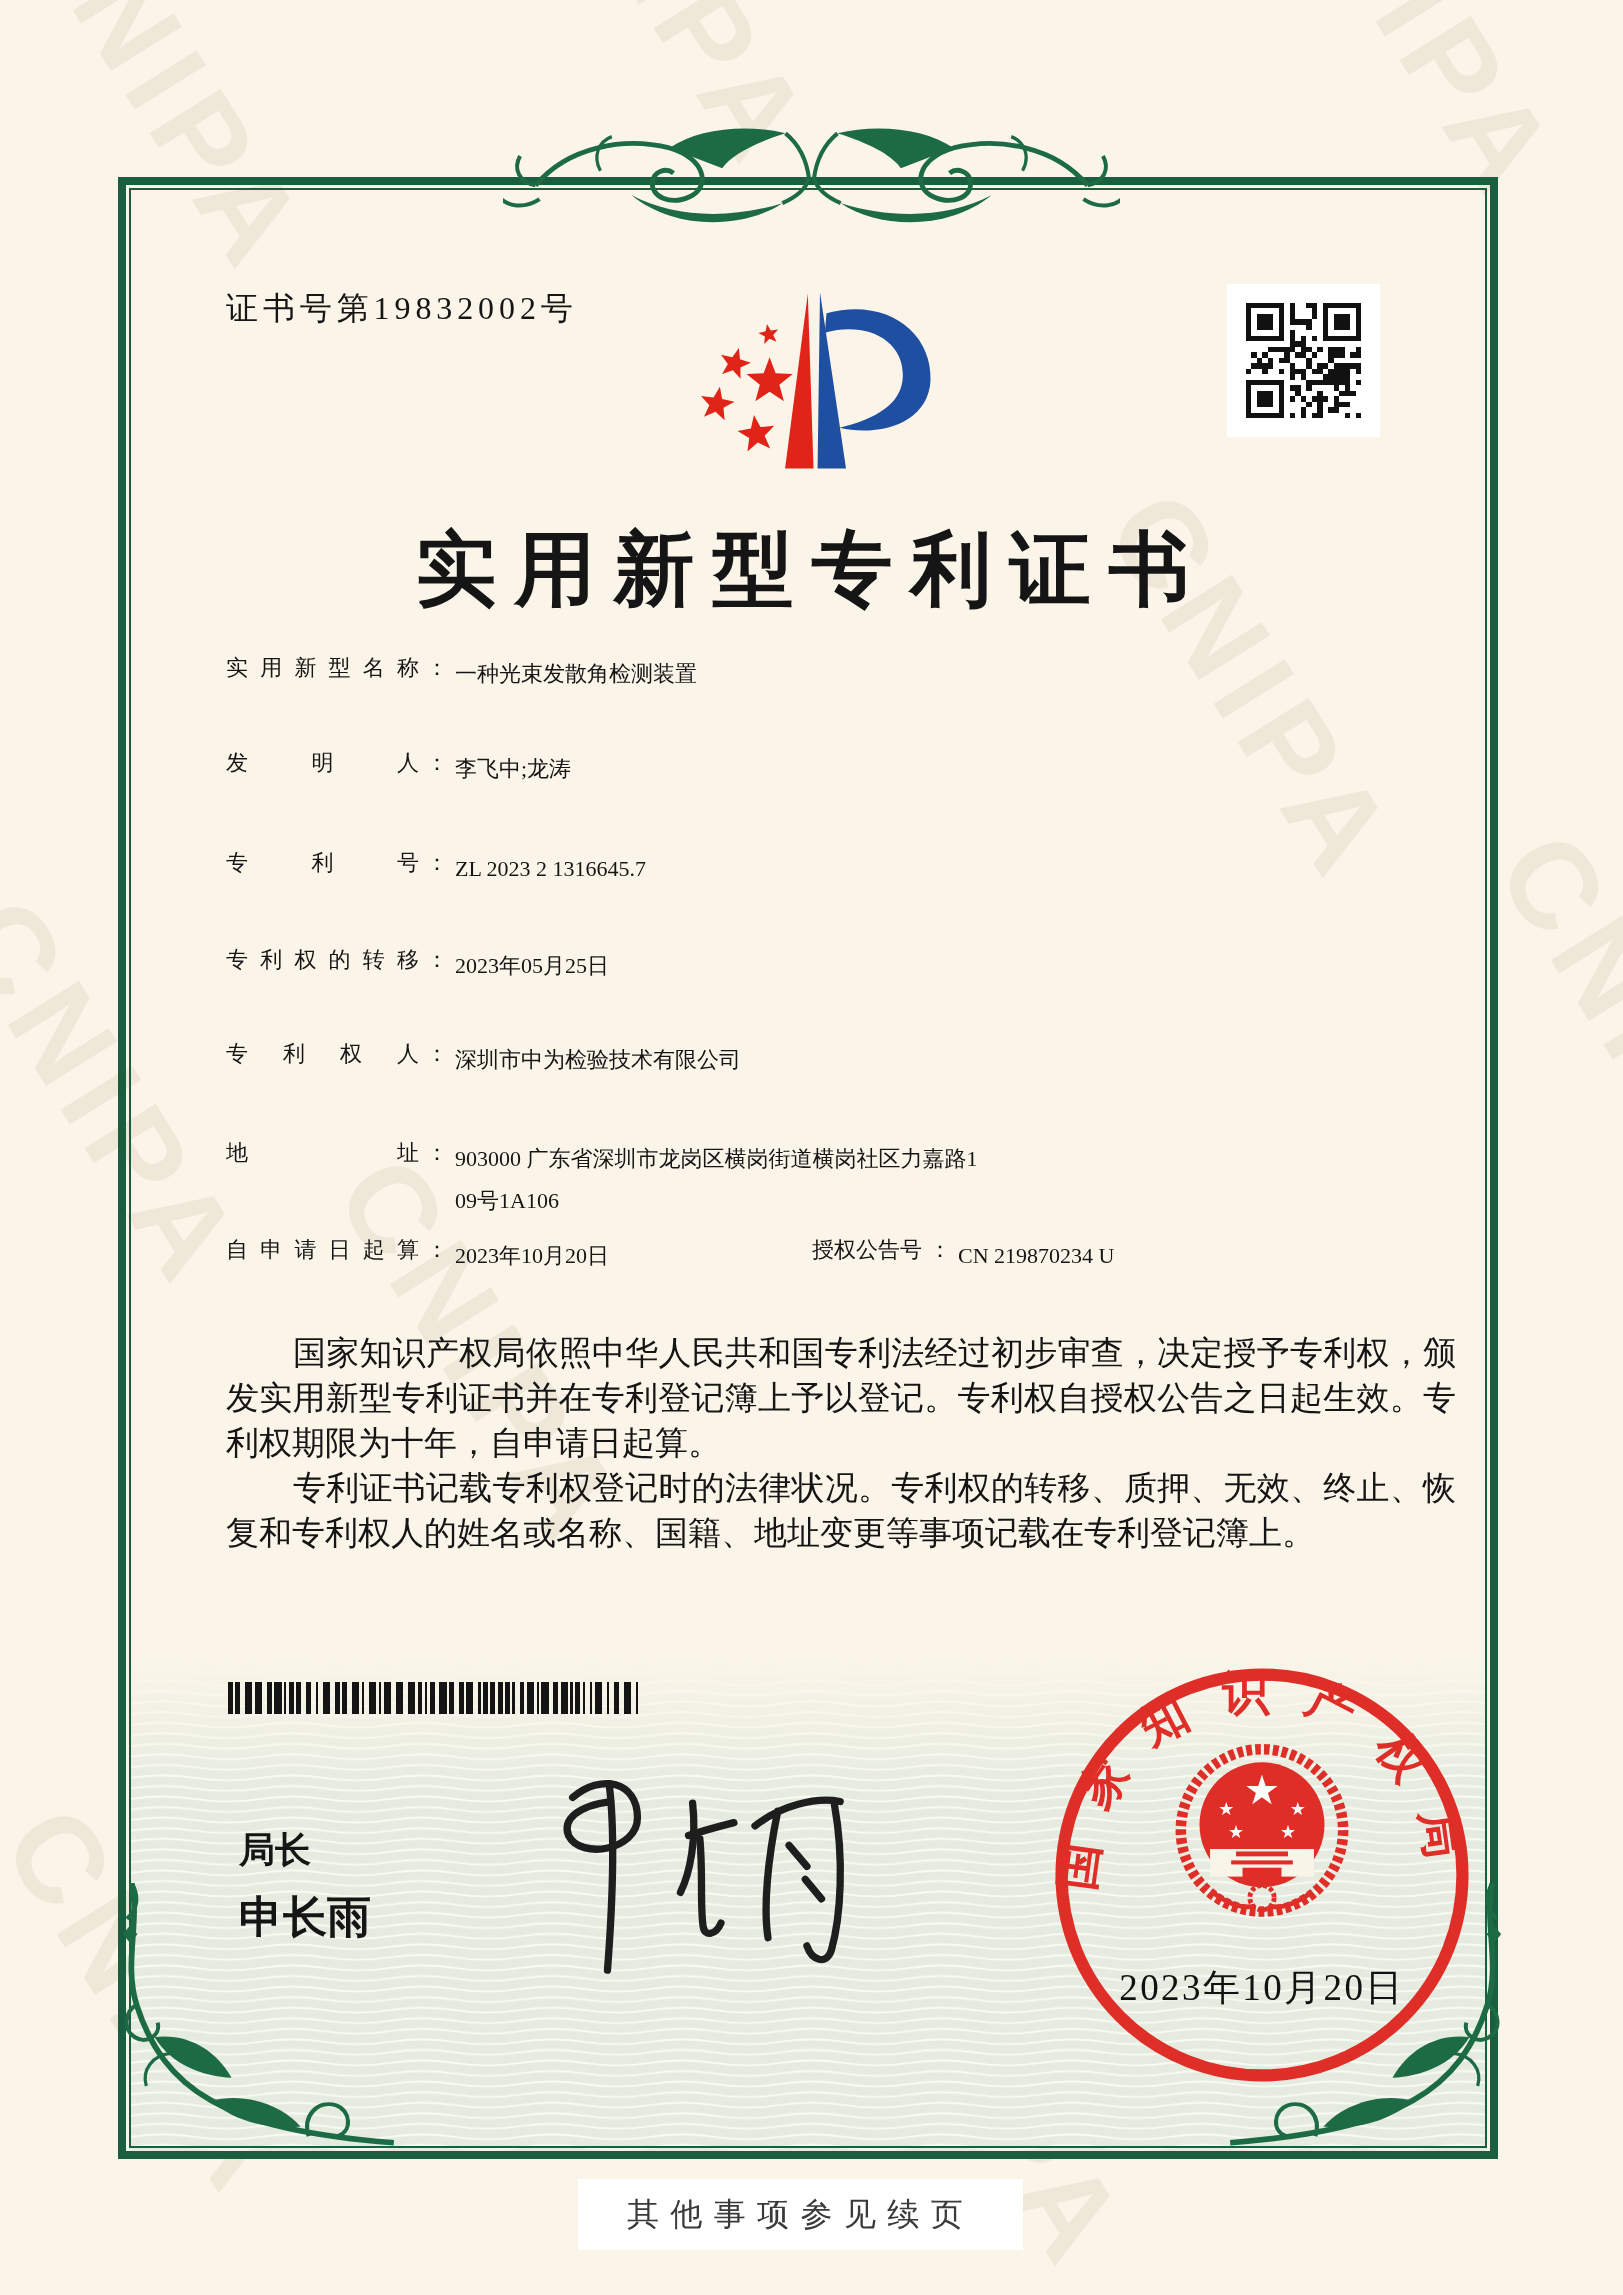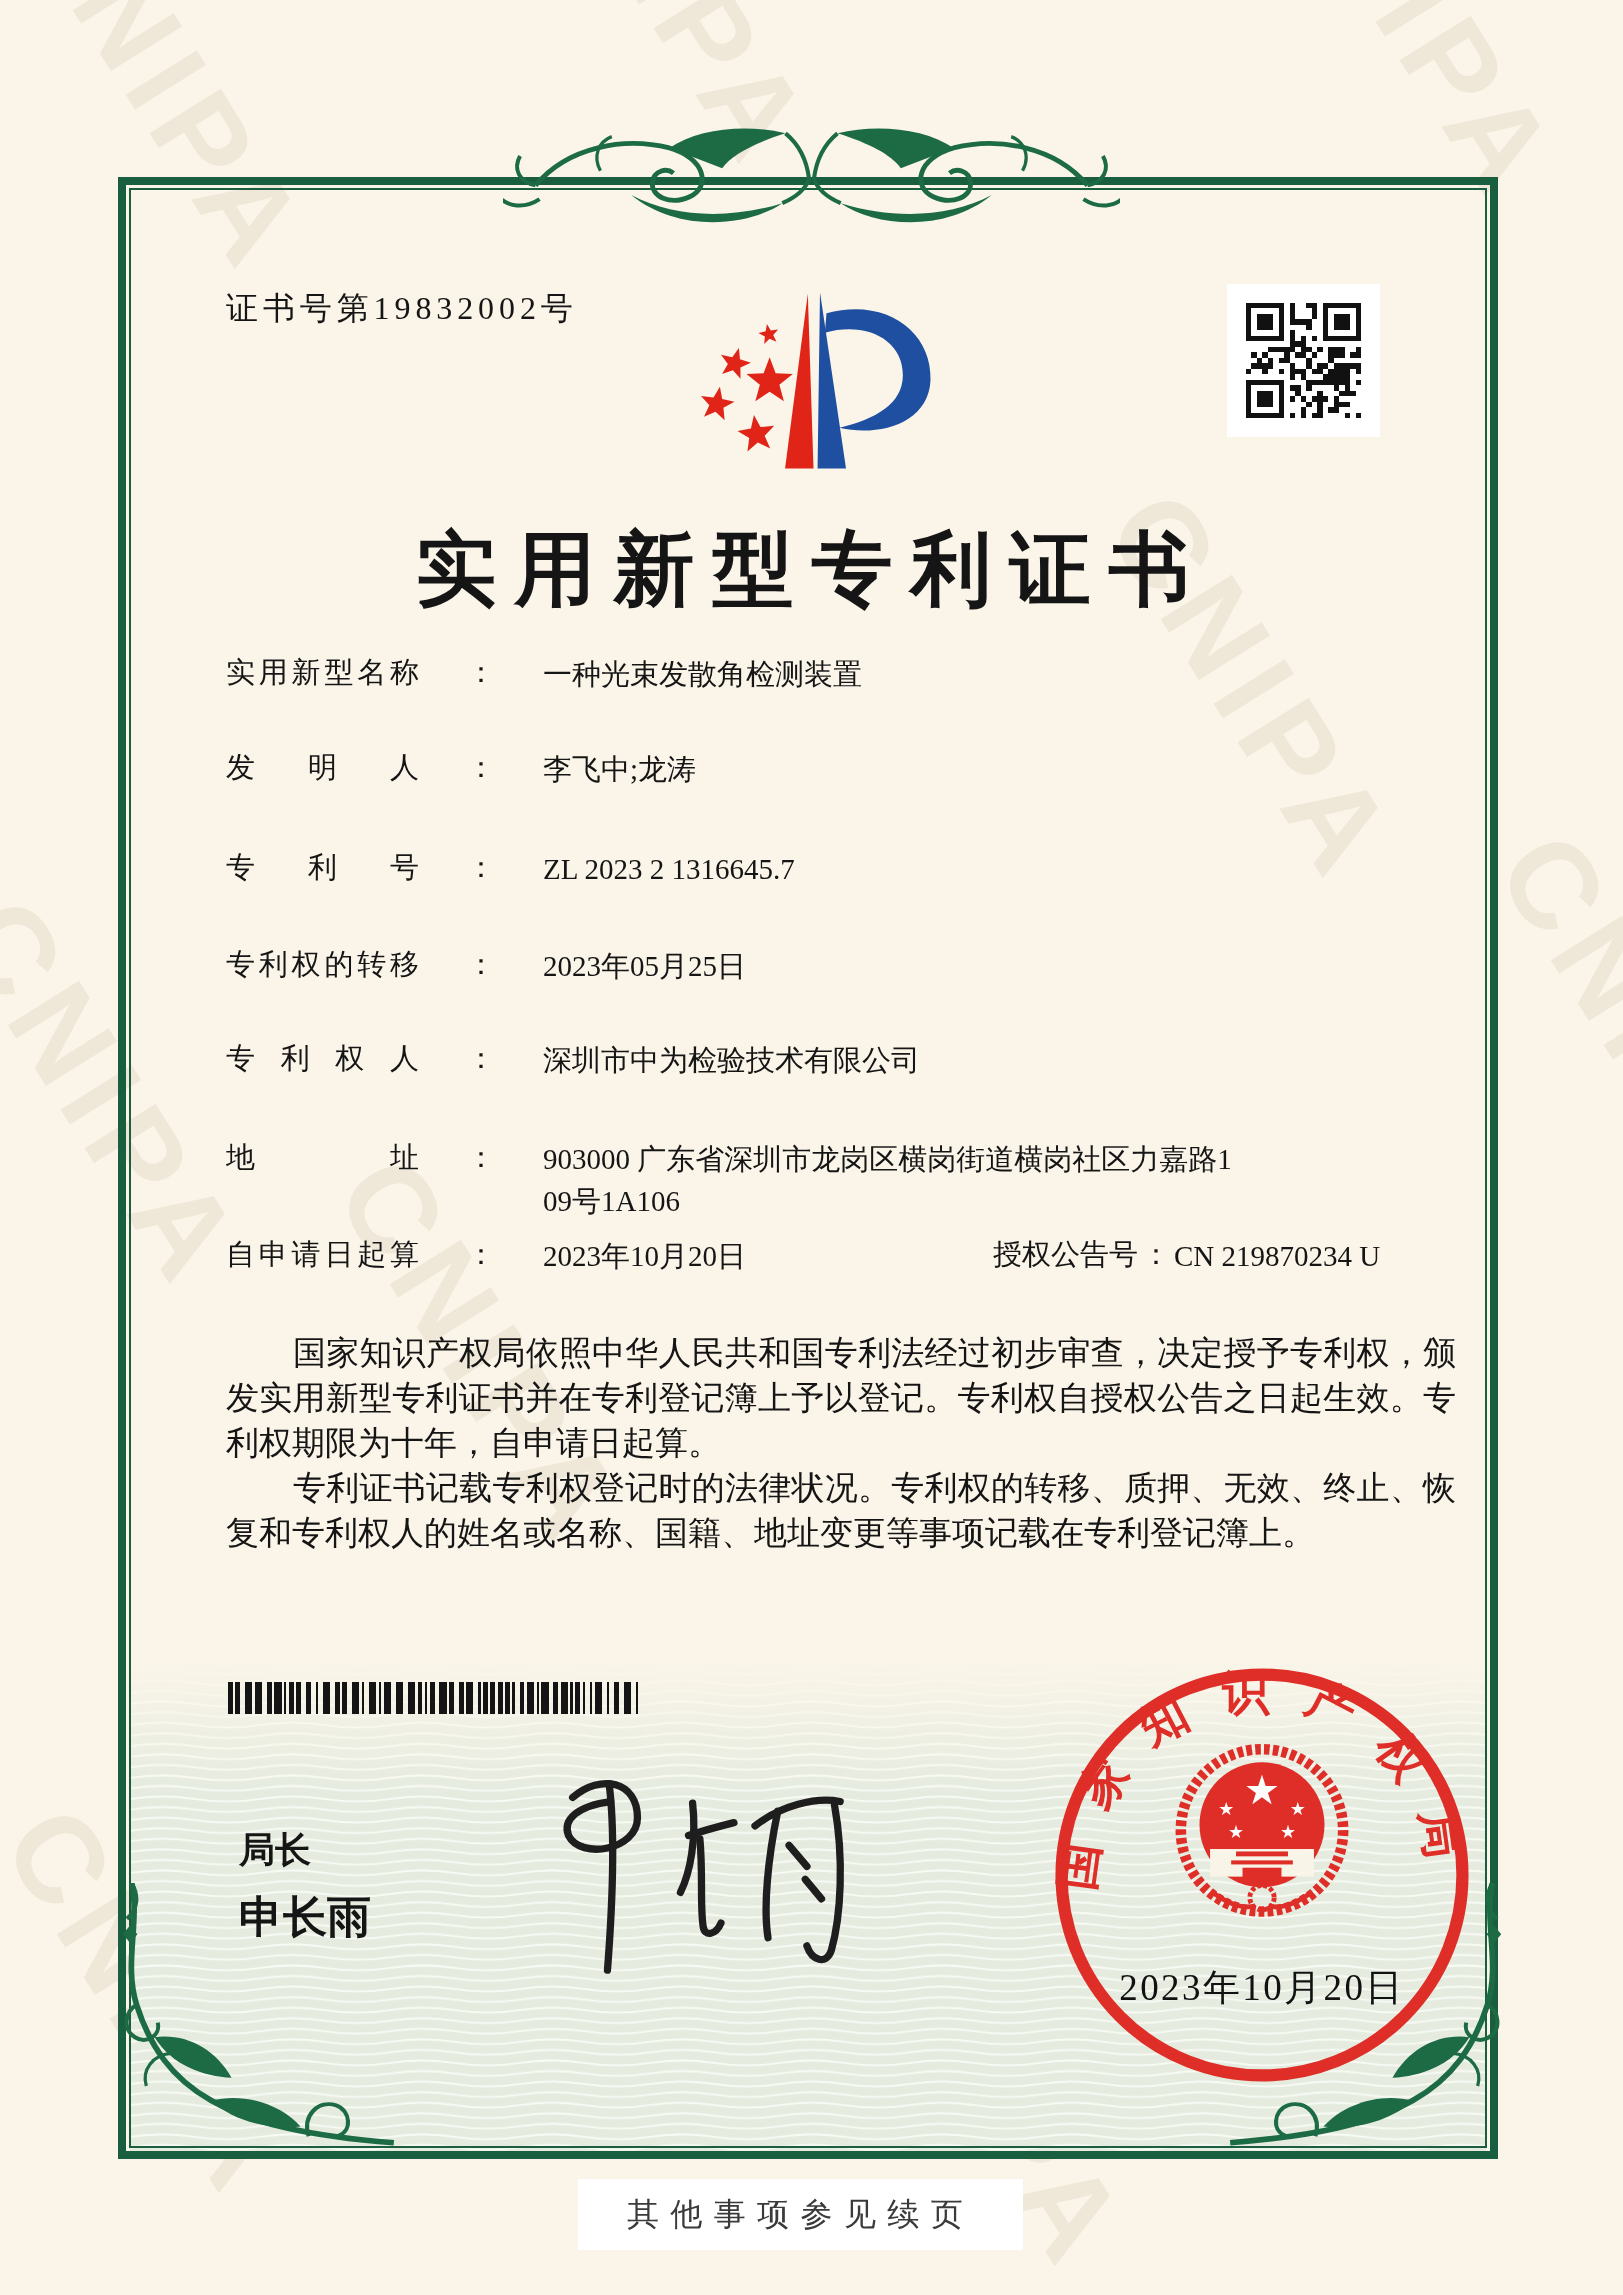--- a/index.html
+++ b/index.html
@@ -19,21 +19,21 @@
   .frame-inner{position:absolute;inset:3.2px;border:2.4px solid #1A5E40;}
   .flourish{position:absolute;z-index:3;}
   
   .cert-no{position:absolute;left:226px;top:287px;font-size:32px;letter-spacing:4.9px;z-index:4;}
   .logo{position:absolute;left:690px;top:284px;z-index:4;}
   .qr-box{position:absolute;left:1227px;top:284px;width:153px;height:153px;background:#fff;z-index:4;
           display:flex;align-items:center;justify-content:center;}
   .title{position:absolute;left:0;top:516px;width:1623px;text-align:center;font-size:81px;
          font-weight:800;letter-spacing:18px;z-index:4;}
   
-  .row{position:absolute;left:226px;z-index:4;font-size:29px;display:flex;align-items:flex-start;gap:44px;}
+  .row{position:absolute;left:226px;z-index:4;font-size:22px;display:flex;align-items:flex-start;}
   .flabel{display:inline-block;width:193px;text-align:justify;text-align-last:justify;}
   .fcolon{display:inline-block;width:36px;text-align:center;}
   .fvalue{display:inline-block;max-width:1015px;white-space:pre-line;line-height:42px;}
   .pair2{margin-left:203px;display:flex;}
   .flabel2{display:inline-block;text-align:center;}
   
   .legal{position:absolute;left:226px;top:1331px;width:1230px;z-index:4;
          font-size:33px;line-height:45px;text-align:justify;}
   .legal p{margin:0;text-indent:67px;}
   

